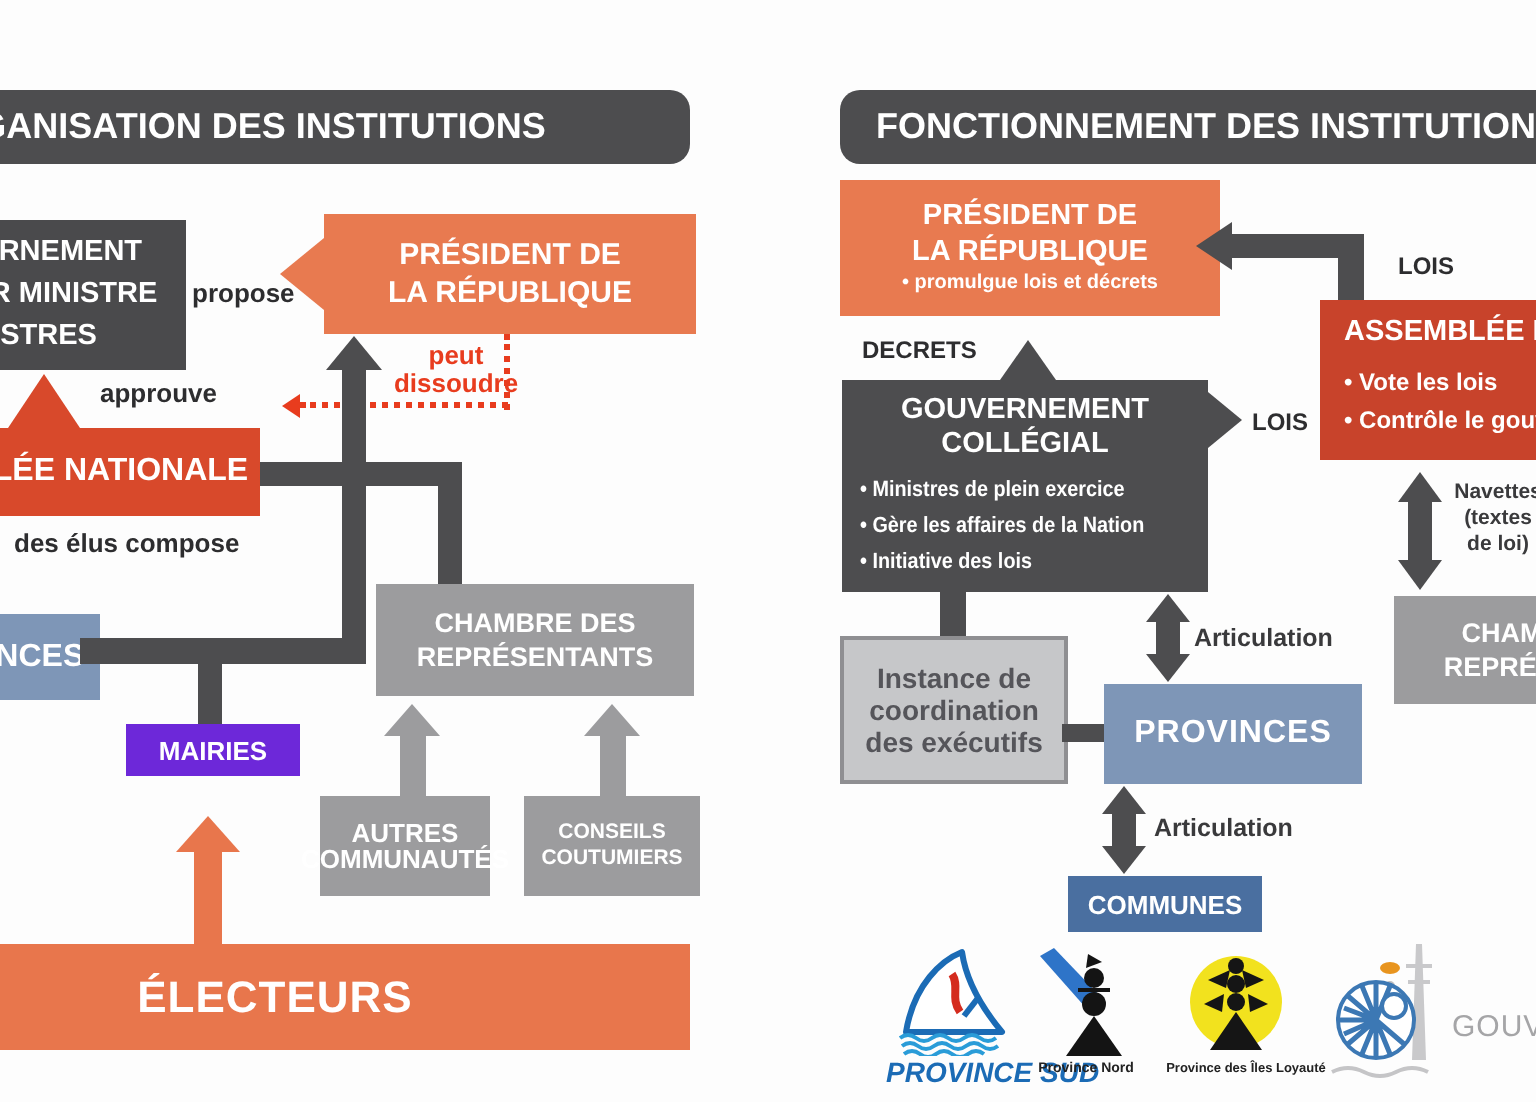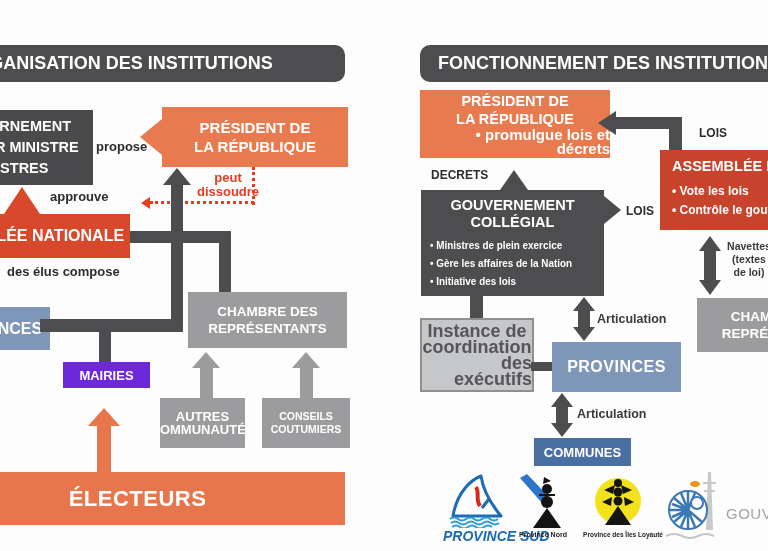--- a/index.html
+++ b/index.html
@@ -1,19 +1,19 @@
 <!DOCTYPE html>
 <html><head>
 <meta charset="utf-8">
 <style>
   html,body{margin:0;padding:0;background:#fff;}
   #stage{position:relative;width:768px;height:551px;overflow:hidden;background:#fdfdfd;
          font-family:"Liberation Sans",sans-serif;}
   .abs{position:absolute;}
-  .box{position:absolute;color:#fff;font-weight:bold;text-align:right;
+  .box{position:absolute;color:#fff;font-weight:bold;text-align:left;
        display:flex;flex-direction:column;justify-content:center;align-items:center;}
   .box.leftalign{align-items:flex-start;text-align:left;}
   .tri{position:absolute;width:0;height:0;}
   .bar{position:absolute;background:#4D4D4F;}
   .lbl{position:absolute;color:#2D2D2F;font-weight:bold;white-space:nowrap;}
   .hdr{position:absolute;background:#4D4D4F;color:#fff;font-weight:bold;
        font-size:18px;border-radius:10px;height:37px;line-height:37px;white-space:nowrap;}
   svg{display:block;}
 </style>
 </head>
@@ -94,21 +94,21 @@
     <span>ÉLECTEURS</span>
   </div>
 
   <div class="hdr" style="left:420px;top:45px;width:460px;padding-left:18px;">
     <span>FONCTIONNEMENT DES INSTITUTIONS</span>
   </div>
 
   <div class="box" style="left:420px;top:90px;width:190px;height:68px;background:#E87A50;font-size:14.5px;line-height:18px;">
     <span>PRÉSIDENT DE</span>
     <span>LA RÉPUBLIQUE</span>
-    <span style="font-size:15px;line-height:14px;">• promulgue lois et décrets</span>
+    <span style="font-size:10px;line-height:14px;">• promulgue lois et décrets</span>
   </div>
 
   <div class="tri" style="left:598px;top:111px;border-top:12px solid transparent;border-bottom:12px solid transparent;border-right:18px solid #4D4D4F;"></div>
   <div class="bar" style="left:616px;top:117px;width:66px;height:12px;"></div>
   <div class="bar" style="left:669px;top:117px;width:13px;height:33px;"></div>
   <div class="lbl" style="left:699px;top:126px;font-size:12px;">LOIS</div>
 
   <div class="box leftalign" style="left:660px;top:150px;width:225px;height:80px;background:#C8432B;padding-left:12px;box-sizing:border-box;justify-content:flex-start;padding-top:8px;white-space:nowrap;">
     <span style="font-size:14.5px;line-height:17px;">ASSEMBLÉE NATIONALE</span>
     <span style="font-size:12px;line-height:19px;margin-top:7px;">• Vote les lois</span>
@@ -136,21 +136,21 @@
     <div>de loi)</div>
   </div>
 
   <div class="box" style="left:697px;top:298px;width:168px;height:54px;background:#9C9C9E;font-size:13.5px;line-height:17px;white-space:nowrap;">
     <span>CHAMBRE DES</span>
     <span>REPRÉSENTANTS</span>
   </div>
 
   <div class="bar" style="left:470px;top:296px;width:13px;height:22px;"></div>
 
-  <div class="box" style="left:420px;top:318px;width:114px;height:74px;background:#C6C7C9;border:2px solid #8F8F92;box-sizing:border-box;color:#55555A;font-size:18px;line-height:16px;">
+  <div class="box" style="left:420px;top:318px;width:114px;height:74px;background:#C6C7C9;border:2px solid #8F8F92;box-sizing:border-box;color:#55555A;font-size:14px;line-height:16px;">
     <span>Instance de</span>
     <span>coordination</span>
     <span>des exécutifs</span>
   </div>
   <div class="bar" style="left:531px;top:362px;width:21px;height:9px;"></div>
 
   <div class="tri" style="left:573px;top:297px;border-left:11px solid transparent;border-right:11px solid transparent;border-bottom:14px solid #4D4D4F;"></div>
   <div class="bar" style="left:578px;top:310px;width:12px;height:18px;"></div>
   <div class="tri" style="left:573px;top:327px;border-left:11px solid transparent;border-right:11px solid transparent;border-top:14px solid #4D4D4F;"></div>
   <div class="lbl" style="left:597px;top:312px;font-size:12.5px;color:#3A3A3C;">Articulation</div>

